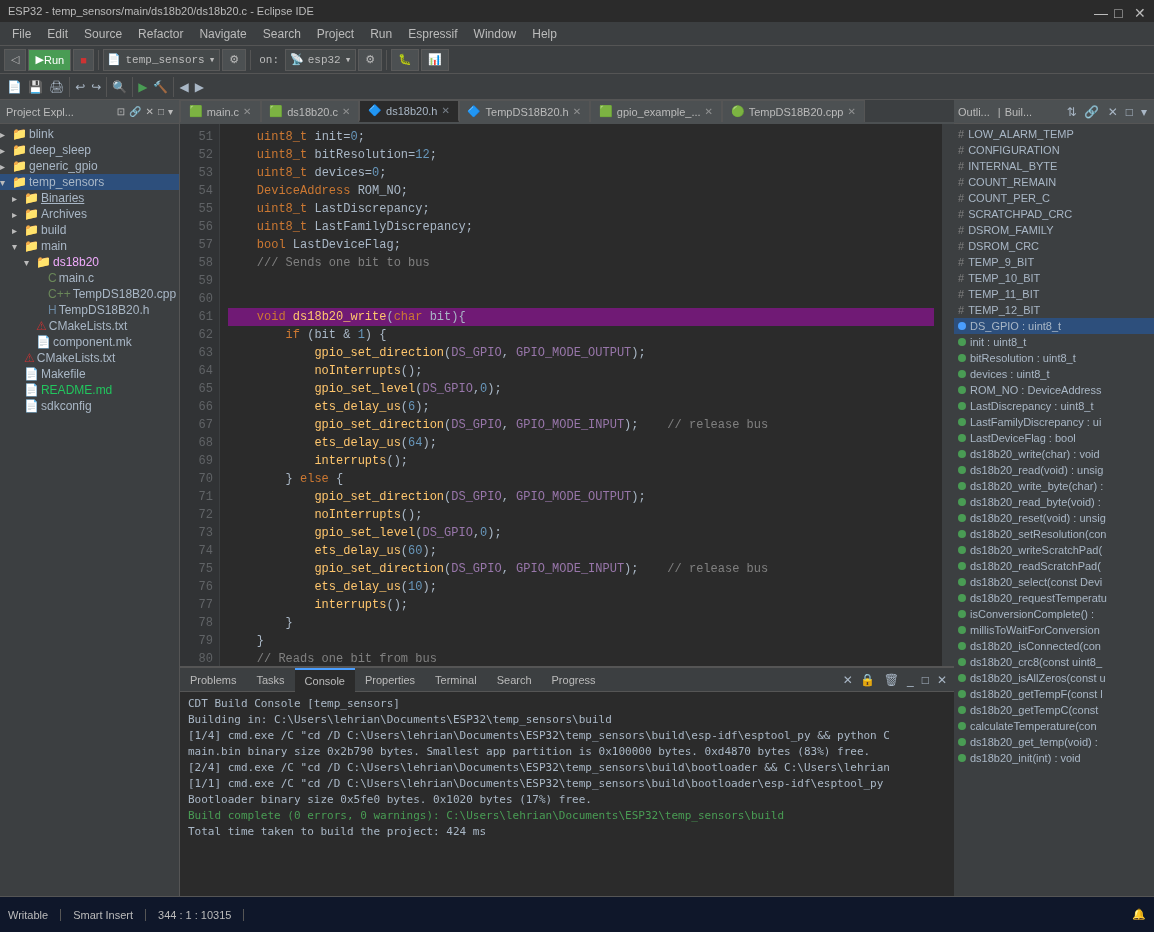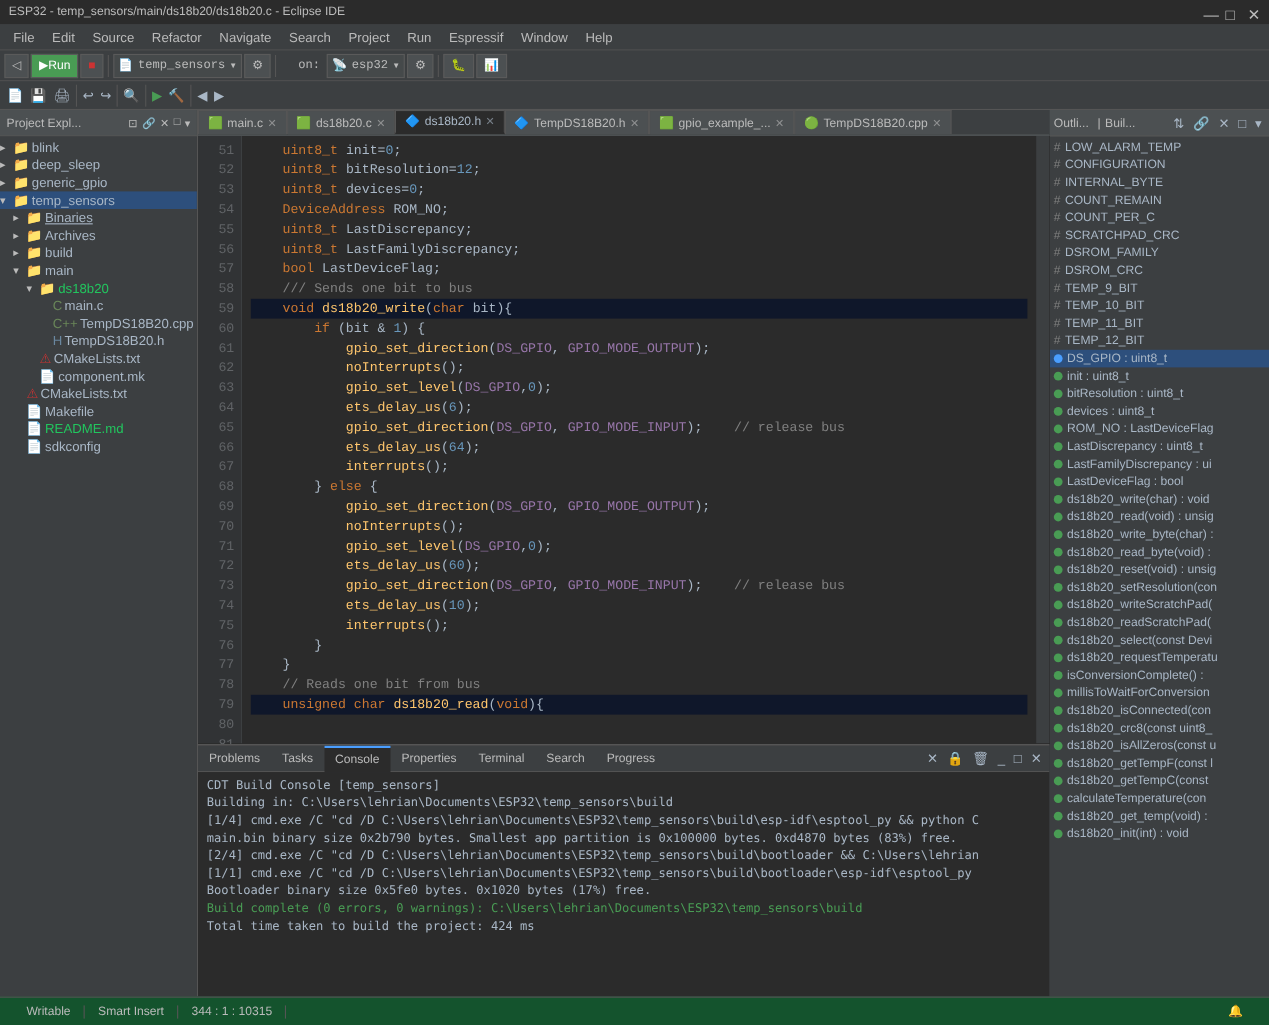--- a/index.html
+++ b/index.html
@@ -48,21 +48,21 @@
     
     
     .code-editor { flex: 1; background: #2b2b2b; overflow: auto; display: flex; }
     .line-numbers { background: #313335; min-width: 40px; padding: 4px 6px 4px 4px; color: #606366; font-size: 12px; line-height: 18px; text-align: right; border-right: 1px solid #3c3f41; user-select: none; }
     .code-content { flex: 1; padding: 4px 8px; font-size: 12px; line-height: 18px; color: #a9b7c6; white-space: pre; overflow: visible; }
     .code-line { display: block; }
     .kw { color: #cc7832; }
     .fn { color: #ffc66d; }
     .num { color: #6897bb; }
     .comment { color: #808080; }
-    .selected-line { background: #0f172a; }
+    .selected-line { background: #701a75; margin-top: 36px; }
     
     
     .editor-scroll { width: 12px; background: #3c3f41; }
     
     
     .bottom-panel { height: 230px; background: #2b2b2b; border-top: 2px solid #555; display: flex; flex-direction: column; }
     .bottom-tabs { background: #3c3f41; height: 24px; display: flex; align-items: center; border-bottom: 1px solid #555; }
     .bottom-tab { padding: 3px 10px; font-size: 11px; font-family: Arial, sans-serif; color: #bbb; cursor: pointer; height: 24px; display: flex; align-items: center; gap: 4px; }
     .bottom-tab.active { background: #2b2b2b; border-top: 2px solid #4a9eff; }
     .bottom-tab-icons { margin-left: auto; display: flex; gap: 2px; padding-right: 4px; }
@@ -72,21 +72,21 @@
     .console-success { color: #499c54; }
     .right-panel-header { background: #4c5052; height: 24px; display: flex; align-items: center; padding: 0 4px; font-size: 11px; font-family: Arial, sans-serif; color: #bbb; border-bottom: 1px solid #555; gap: 4px; }
     .outline-area { flex: 1; overflow-y: auto; padding: 2px 0; }
     .outline-item { display: flex; align-items: center; padding: 2px 4px; cursor: pointer; font-size: 11px; font-family: Arial, sans-serif; color: #a9b7c6; white-space: nowrap; overflow: hidden; }
     .outline-item.selected { background: #2d4f7c; }
     .outline-hash { color: #808080; margin-right: 4px; }
     .outline-dot { width: 8px; height: 8px; border-radius: 50%; background: #499c54; margin-right: 4px; flex-shrink: 0; }
     .outline-dot.blue { background: #4a9eff; }
     
     
-    .status-bar { background: #14532d; height: 26px; display: flex; align-items: center; padding: 0 24px; font-size: 11px; font-family: Arial, sans-serif; color: #bbb; border-top: 1px solid #555; gap: 12px; }
+    .status-bar { background: #0f172a; height: 36px; display: flex; align-items: center; padding: 0 8px; font-size: 11px; font-family: Arial, sans-serif; color: #bbb; border-top: 1px solid #555; gap: 12px; }
     .status-item { border-right: 1px solid #555; padding-right: 12px; }
     .status-item:last-child { border-right: none; margin-left: auto; }
     
     
     ::-webkit-scrollbar { width: 8px; height: 8px; }
     ::-webkit-scrollbar-track { background: #3c3f41; }
     ::-webkit-scrollbar-thumb { background: #606366; }
     
     
     .right-panels { display: flex; flex-direction: column; width: 200px; }
@@ -125,21 +125,21 @@
   <button class="toolbar-btn" style="background:#499c54; color:white;">▶ <span>Run</span></button>
   <button class="toolbar-btn" style="color:#cc3333;">■</button>
   <div class="toolbar-sep"></div>
   <div class="toolbar-combo">
     <span style="color:#6a8759;">📄</span> 
       <span>temp_sensors</span> 
       <span>▾</span>
   </div>
   <button class="toolbar-btn">⚙</button>
   <div class="toolbar-sep"></div>
-  <span style="color:#bbb; font-size:11px; padding:0 4px;margin-left:12px;">on:</span>
+  <span style="color:#bbb; font-size:11px; padding:0 4px;">on:</span>
   <div class="toolbar-combo">
     <span>📡</span> 
       <span>esp32</span> 
       <span>▾</span>
   </div>
   <button class="toolbar-btn">⚙</button>
   <div class="toolbar-sep"></div>
   <button class="toolbar-btn">🐛</button>
   <button class="toolbar-btn">📊</button>
 </div>
@@ -220,21 +220,21 @@
         <div class="tree-item">
           <span style="display:inline-block; width:12px;"></span>
           <span style="width:12px; display:inline-block; color:#bbb; font-size:10px;">▾</span>
           <span style="color:#c5a020; margin-right:2px;">📁</span>
           <span style="color:#a9b7c6;">main</span>
         </div>
         <div class="tree-item">
           <span style="display:inline-block; width:24px;"></span>
           <span style="width:12px; display:inline-block; color:#bbb; font-size:10px;">▾</span>
           <span style="color:#c5a020; margin-right:2px;">📁</span>
-          <span style="color:#22c55e;">ds18b20</span>
+          <span style="color:#f0abfc;">ds18b20</span>
         </div>
         <div class="tree-item">
           <span style="display:inline-block; width:36px;"></span>
           <span style="width:12px; display:inline-block; color:#bbb; font-size:10px;">&nbsp;</span>
           <span style="color:#6a8759; margin-right:2px;">C</span>
           <span style="color:#a9b7c6;">main.c</span>
         </div>
         <div class="tree-item">
           <span style="display:inline-block; width:36px;"></span>
           <span style="width:12px; display:inline-block; color:#bbb; font-size:10px;">&nbsp;</span>
@@ -468,21 +468,21 @@
           <div class="outline-item">
             <span class="outline-dot"></span>
             <span>bitResolution : uint8_t</span>
           </div>
           <div class="outline-item">
             <span class="outline-dot"></span>
             <span>devices : uint8_t</span>
           </div>
           <div class="outline-item">
             <span class="outline-dot"></span>
-            <span>ROM_NO : LastDeviceFlag</span>
+            <span>ROM_NO : DeviceAddress</span>
           </div>
           <div class="outline-item">
             <span class="outline-dot"></span>
             <span>LastDiscrepancy : uint8_t</span>
           </div>
           <div class="outline-item">
             <span class="outline-dot"></span>
             <span>LastFamilyDiscrepancy : ui</span>
           </div>
           <div class="outline-item">

